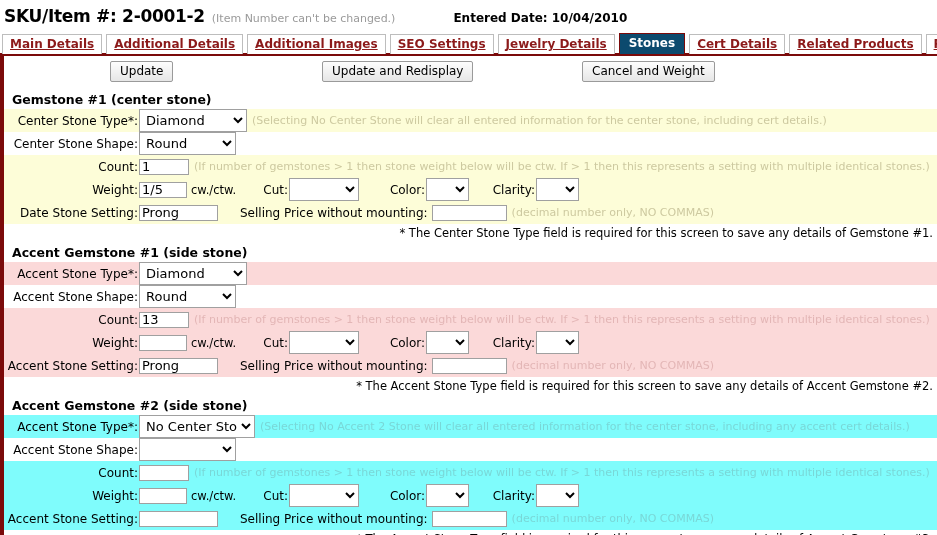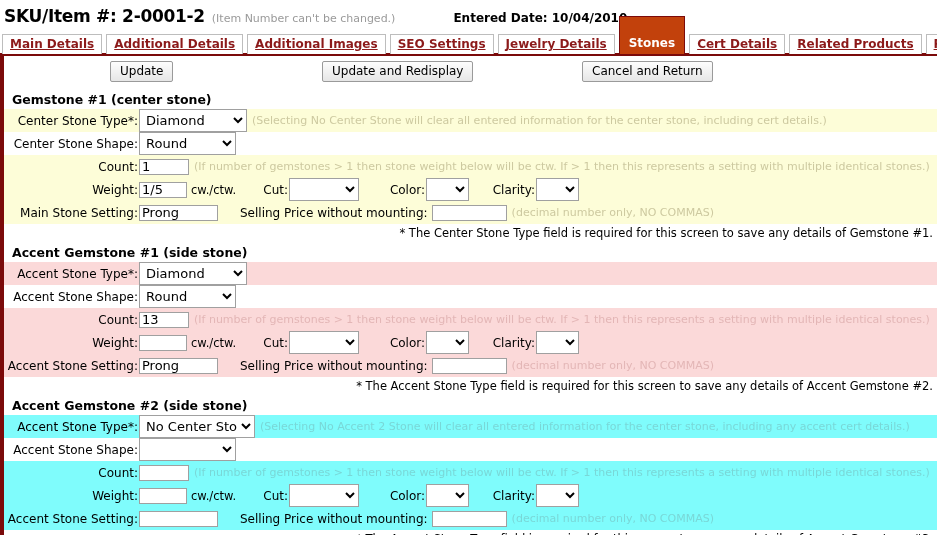--- a/index.html
+++ b/index.html
@@ -17,22 +17,22 @@
   
   .tabbar{display:flex;align-items:flex-end;padding-left:2px;gap:4px;height:23px;}
   .tab{
     border:1px solid #bdbdbd;border-bottom:none;
     padding:2px 7px 3px 7px;background:#ffffff;
     font-size:12px;font-weight:bold;color:#8c1a1a;
     text-decoration:underline;cursor:pointer;white-space:nowrap;
     position:relative;top:1px;margin-top:16px;
   }
   .tab.active{
-    background:#c2410c;color:#ffffff;border-color:#7b0a0a;
-    text-decoration:none;padding:19px 9px 4px 9px;
+    background:#0c4a6e;color:#ffffff;border-color:#7b0a0a;
+    text-decoration:none;padding:2px 9px 4px 9px;
   }
   .rule{height:3px;background:#7b0a0a;width:100%;}
   
   .frame{display:flex;}
   .leftbar{width:4px;background:#7b0a0a;flex:0 0 4px;}
   .content{flex:1 1 auto;}
   
   .btnrow{position:relative;height:28px;margin-top:5px;}
   .btn{
     position:absolute;top:0;
@@ -88,21 +88,21 @@
   </div>
 <div class="rule"></div>
 
 <div class="frame">
   <div class="leftbar"></div>
   <div class="content">
 
     <div class="btnrow">
       <button class="btn" id="btn-update">Update</button>
       <button class="btn" id="btn-update-redisplay">Update and Redisplay</button>
-      <button class="btn" id="btn-cancel">Cancel and Return</button>
+      <button class="btn" id="btn-cancel">Cancel and Weight</button>
     </div>
 
     <div id="sections">
         <div>
           <div class="sectitle">Gemstone #1 (center stone)</div>
           <div class="row" style="background:#fdfdd8;">
             <span class="lbl" style="width:134px">Center Stone Type*:</span>
             <select style="width:108px"><option>Diamond</option></select>
             <span class="hint" style="color:#cdc9a0;">(Selecting No Center Stone will clear all entered information for the center stone, including cert details.)</span>
           </div>
@@ -120,21 +120,21 @@
             <input type="text" value="1/5" style="width: 48px;">
             <span class="cwlabel">cw./ctw.</span>
             <span class="lbl" style="width:48px">Cut:</span>
             <select style="width:70px"><option></option></select>
             <span class="lbl" style="width:66px">Color:</span>
             <select style="width:43px"><option></option></select>
             <span class="lbl" style="width:66px">Clarity:</span>
             <select style="width:43px"><option></option></select>
           </div>
           <div class="row" style="background:#fdfdd8;">
-            <span class="lbl" style="width:134px">Main Stone Setting:</span>
+            <span class="lbl" style="width:134px">Date Stone Setting:</span>
             <input type="text" value="Prong" style="width: 79px;">
             <span class="selprice" style="padding-left:22px">Selling Price without mounting:</span>
             <input type="text" value="" style="width: 75px;">
             <span class="hint" style="color:#cdc9a0;">(decimal number only, NO COMMAS)</span>
           </div>
           <div class="note">* The Center Stone Type field is required for this screen to save any details of Gemstone #1.</div>
         </div>
         <div>
           <div class="sectitle">Accent Gemstone #1 (side stone)</div>
           <div class="row" style="background:#fbd9d9;">

